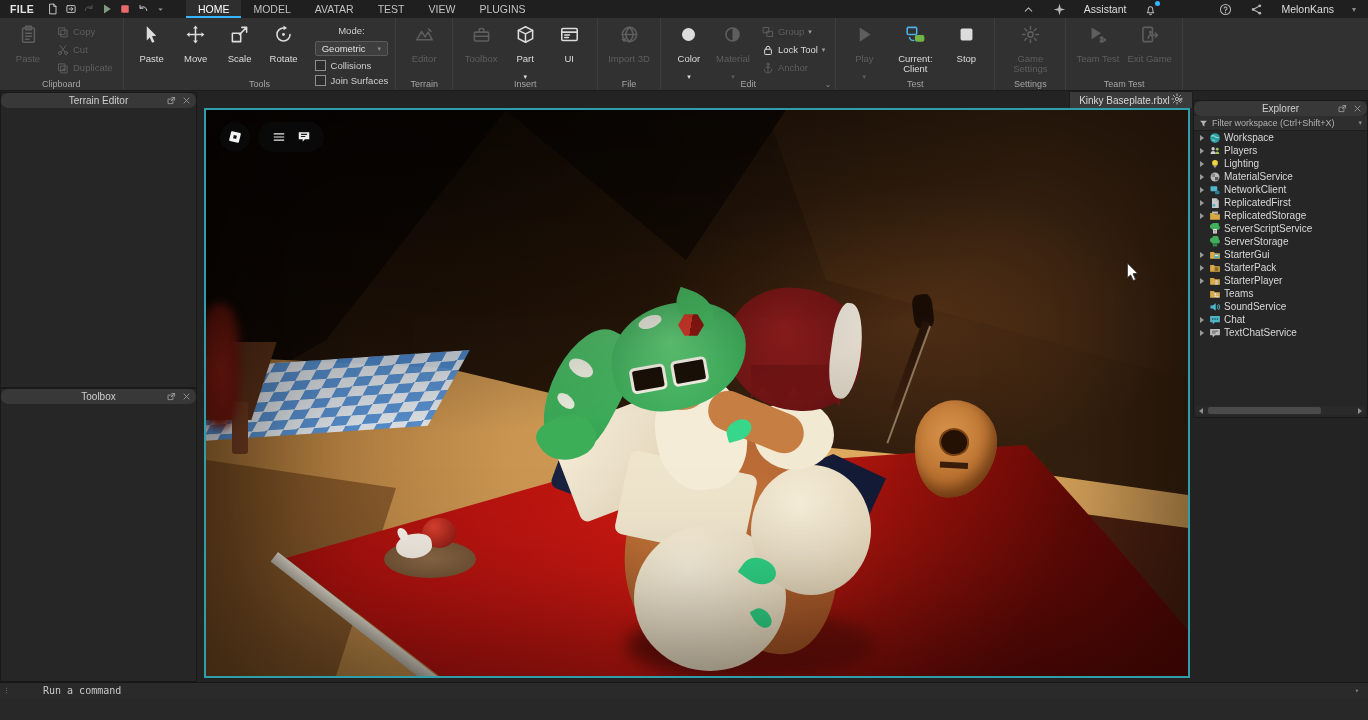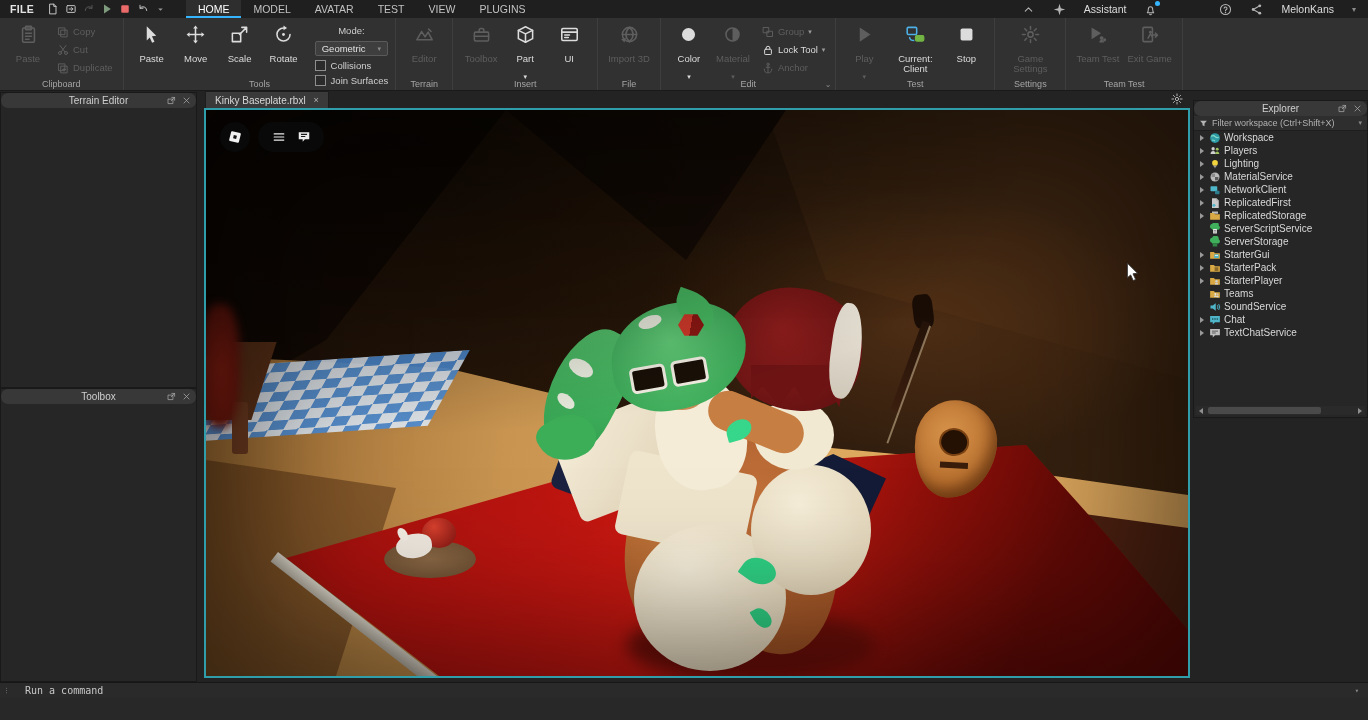--- a/index.html
+++ b/index.html
@@ -54,21 +54,21 @@
   .panelbox{position:absolute;left:0;right:0;background:#262626;border:1px solid #191919;}
   .phead{height:15px;background:#383838;display:flex;align-items:center;position:relative;font-size:10px;color:#cfcfcf;border-radius:7px;}
   .phead .ptitle{flex:1;text-align:center;}
   .phead .picons{position:absolute;right:5px;top:0;bottom:0;display:flex;align-items:center;gap:6px;color:#ababab;}
   .phead .picons .icon{width:9px;height:9px;}
   .left-col{position:absolute;left:0;top:0;width:197px;height:592px;}
   #terrain-panel{top:2px;height:294px;}
   #toolbox-panel{top:298px;height:292px;}
 
   .center-col{position:absolute;left:197px;top:0;width:996px;height:592px;}
-  .tabstrip{position:absolute;top:0;left:0;right:0;height:18px;background:#232323;display:flex;align-items:flex-end;}
+  .tabstrip{position:absolute;top:0;left:0;right:0;height:18px;background:#232323;display:flex;align-items:flex-end;justify-content:flex-end;}
   .doctab{margin-left:8px;height:16px;background:#3a3a3a;border:1px solid #1d1d1d;border-bottom:none;display:flex;align-items:center;gap:8px;padding:0 9px;font-size:10px;color:#d8d8d8;}
   .doctab .tclose{color:#b0b0b0;font-size:9px;line-height:1;}
   .strip-gear{position:absolute;right:10px;top:3px;width:12px;height:12px;color:#b5b5b5;}
 
   .viewport{position:absolute;left:7px;top:18px;width:982px;height:566px;border:2px solid #2f9daa;background:#241509;}
   .scene{position:absolute;inset:0;overflow:hidden;background:linear-gradient(105deg,#1d1109 0%,#271608 38%,#301d0e 68%,#3a230f 100%);}
   .scene > div{position:absolute;}
 
   
   .s-panel1{left:0;top:0;width:982px;height:566px;background:#3a2310;clip-path:polygon(560px 0,982px 0,982px 270px,620px 170px);opacity:.85;z-index:1;}
@@ -160,21 +160,21 @@
   .hs-arrow{width:10px;height:9px;display:flex;align-items:center;justify-content:center;}
   .hs-tri-l{width:0;height:0;border-right:4px solid #8f8f8f;border-top:3px solid transparent;border-bottom:3px solid transparent;}
   .hs-tri-r{width:0;height:0;border-left:4px solid #8f8f8f;border-top:3px solid transparent;border-bottom:3px solid transparent;}
   .hs-track{flex:1;height:100%;position:relative;}
   .hs-thumb{position:absolute;left:2px;top:1px;bottom:1px;width:76%;background:#4a4a4a;border-radius:2px;}
 
   
   .command-bar{position:absolute;top:682px;left:0;right:0;height:15px;background:#2a2a2a;border-top:1px solid #161616;display:flex;align-items:center;font-family:"DejaVu Sans Mono",monospace;font-size:10px;color:#c8c8c8;z-index:6;}
   .cb-handle{width:12px;display:flex;justify-content:center;color:#777;}
   .cb-handle .icon{width:7px;height:11px;}
-  .cb-text{margin-left:13px;}
+  .cb-text{margin-left:31px;}
   .cb-caret{margin-left:auto;margin-right:9px;color:#8a8a8a;font-size:7px;}
   .status-strip{position:absolute;top:697px;left:0;right:0;height:23px;background:#282828;border-top:1px solid #1d1d1d;}
 </style>
 </head>
 <body>
 
 <div id="app">
 
   <div class="menubar">
     <div class="mfile">FILE</div>

